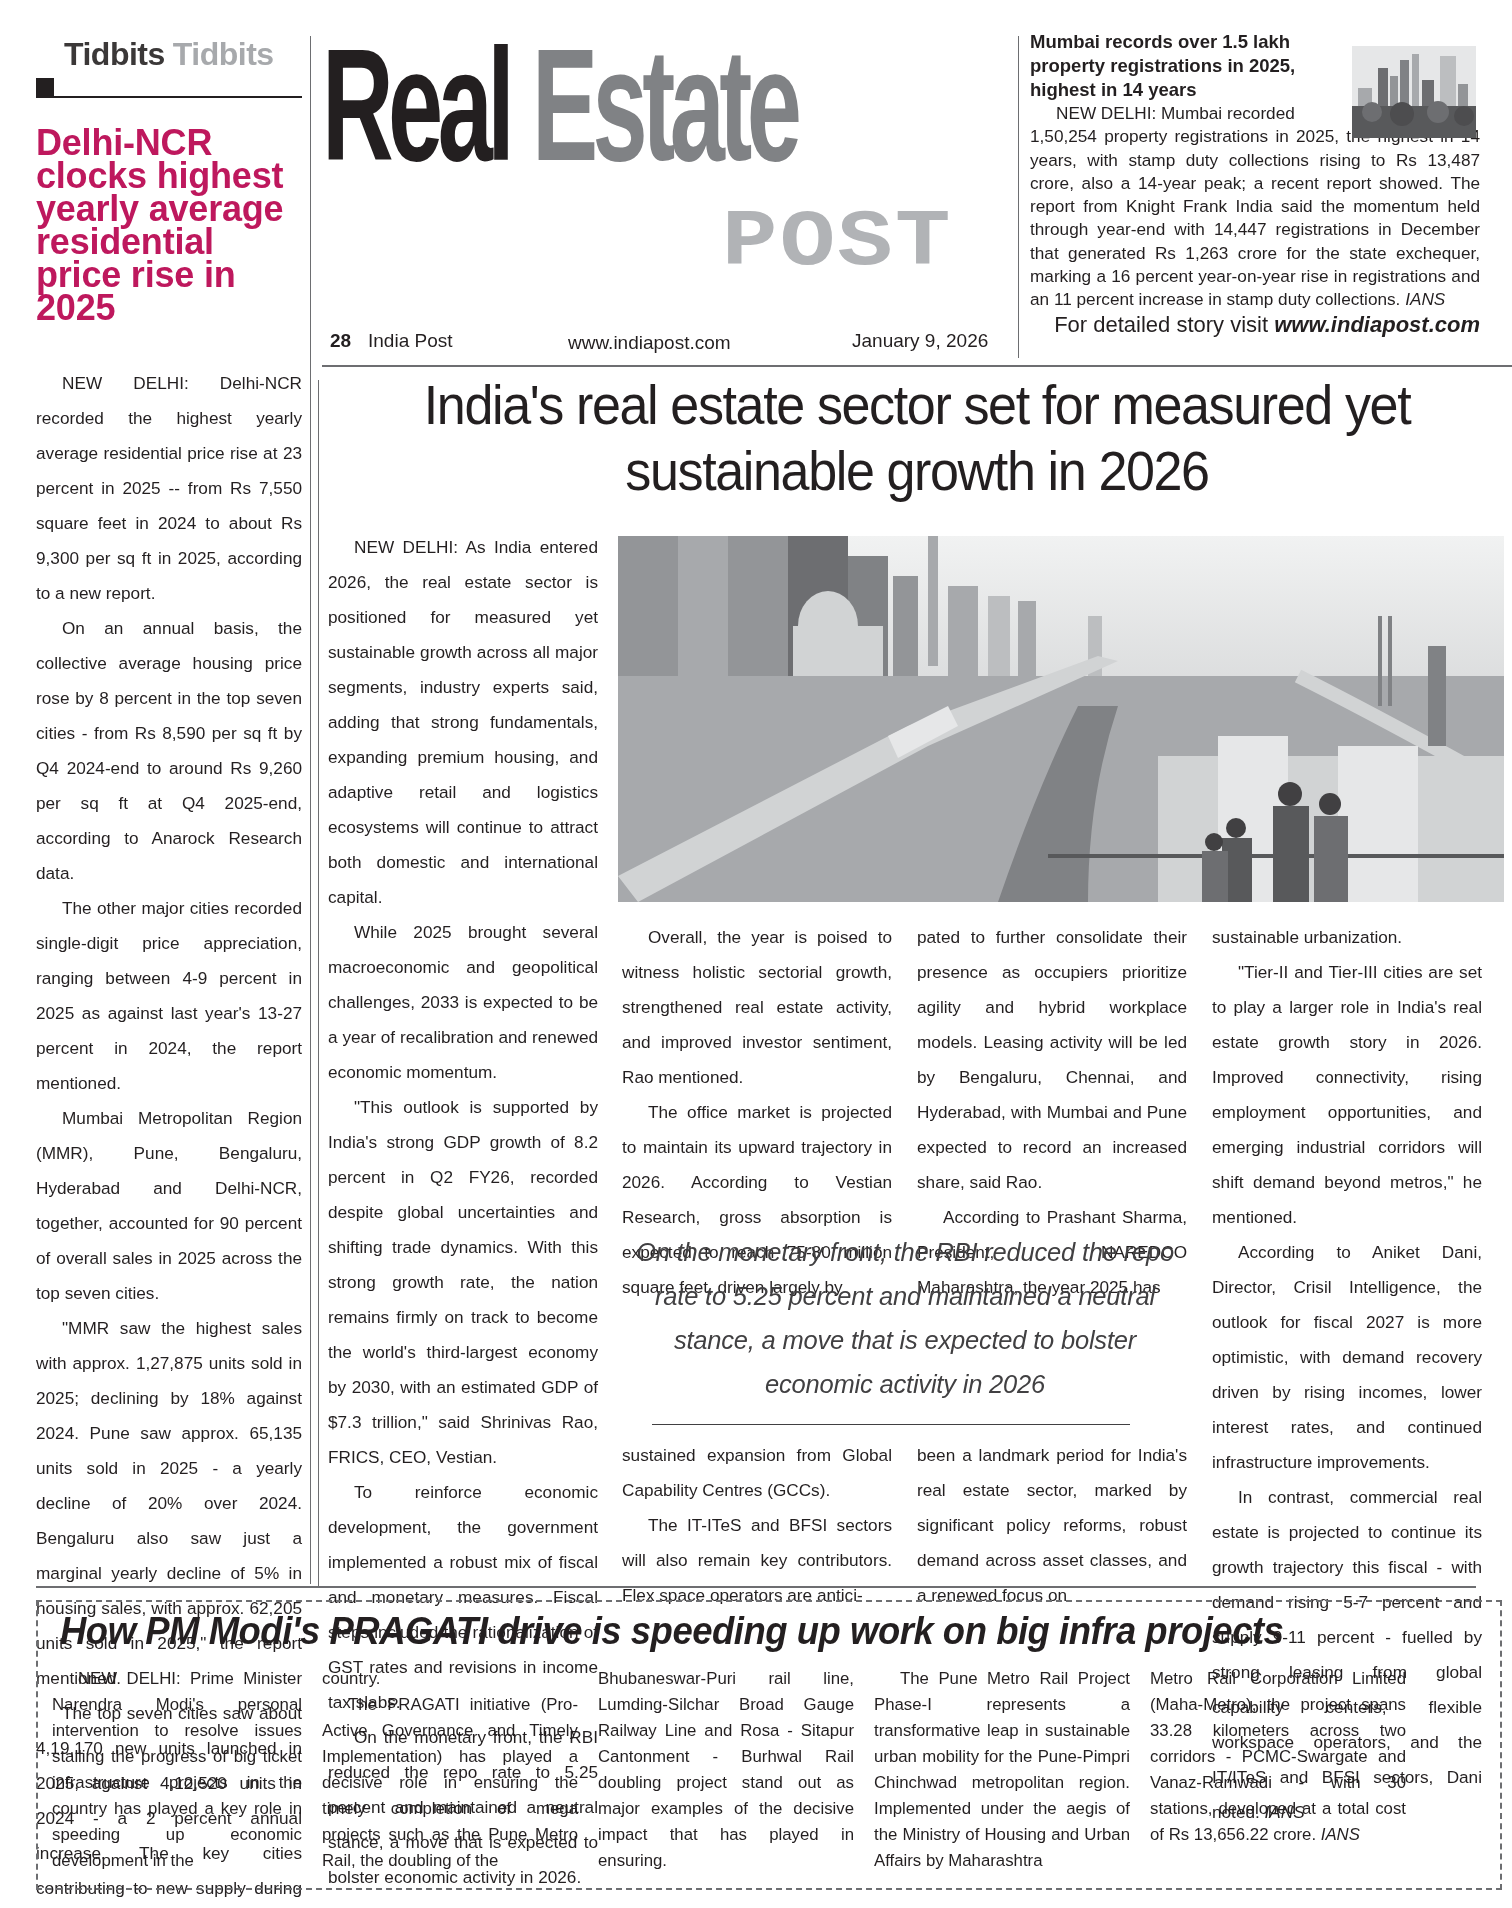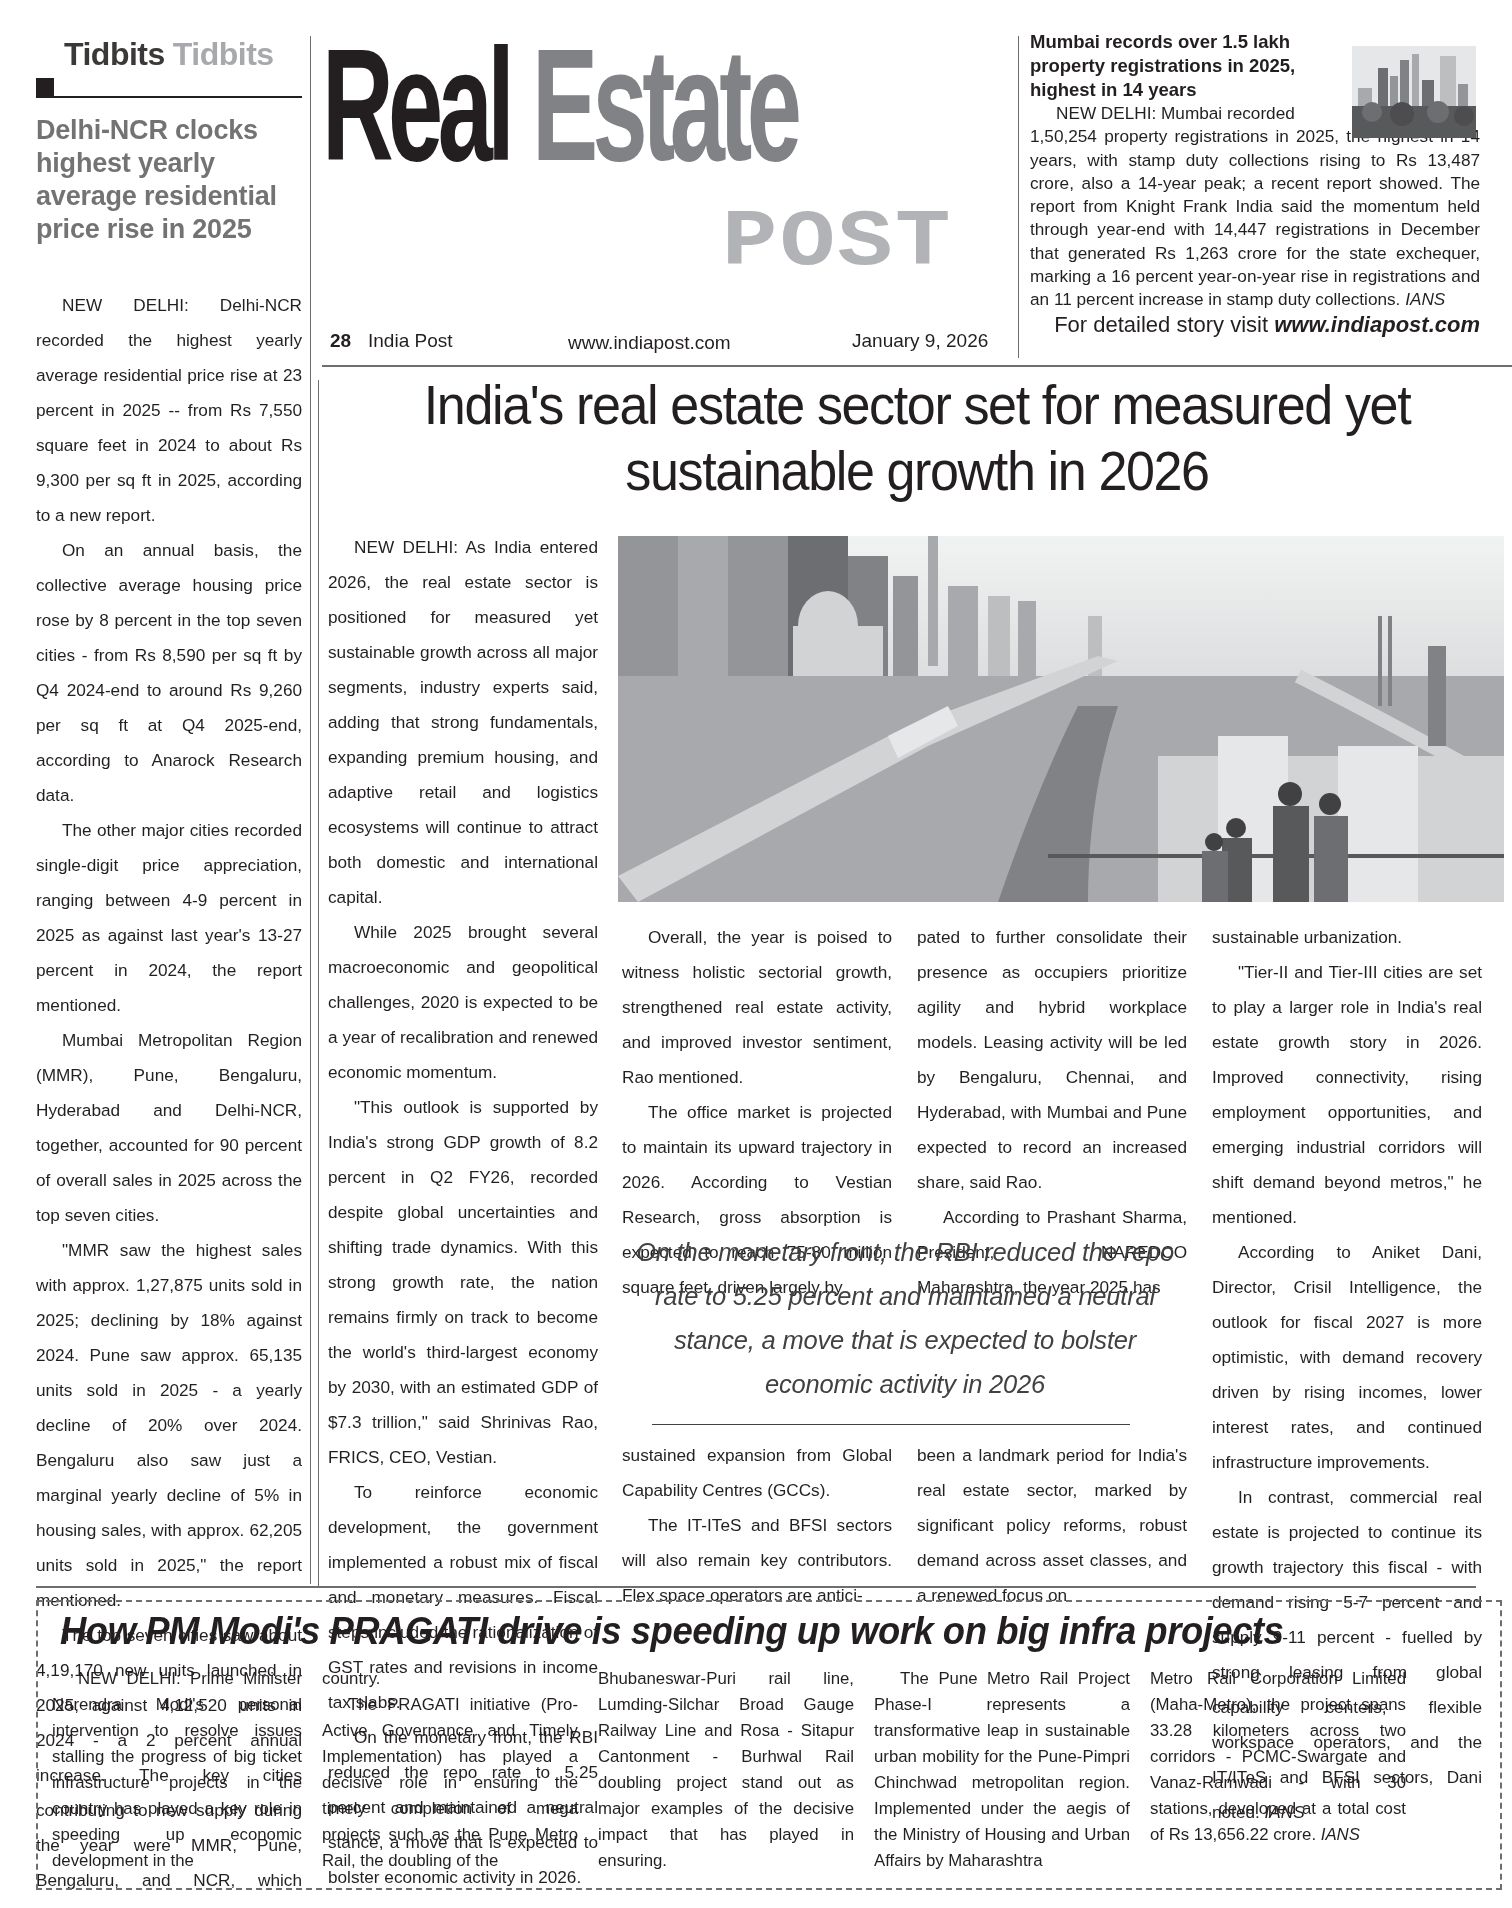--- a/index.html
+++ b/index.html
@@ -12,21 +12,21 @@
   .ians { font-style: italic; }
 
   
   #tidbits { position: absolute; left: 36px; top: 30px; width: 266px; }
   #tidbits-head { position: relative; height: 68px; }
   #tidbits-title { position: absolute; left: 28px; top: 6px; font-size: 32px; font-weight: bold; letter-spacing: -0.5px; }
   #tidbits-title .w1 { color: #3b3838; }
   #tidbits-title .w2 { color: #a7a9ac; margin-left: 8px; }
   #tidbits-square { position: absolute; left: 0; top: 48px; width: 18px; height: 18px; background: #231f20; }
   #tidbits-rule { position: absolute; left: 0; top: 66px; width: 266px; height: 2px; background: #231f20; }
-  #tidbits-headline { margin-top: 16px; font-size: 27px; line-height: 33px; font-weight: bold; color: #737373; letter-spacing: -0.2px; }
+  #tidbits-headline { margin-top: 28px; font-size: 36px; line-height: 33px; font-weight: bold; color: #be185d; letter-spacing: -0.2px; }
   #tidbits-body { margin-top: 42px; }
   #tidbits-bottom-rule { position: absolute; left: 36px; top: 1586px; width: 1440px; height: 2px; background: #6d6e71; }
 
   
   .vrule { position: absolute; width: 1px; background: #6d6e71; }
 
   
   #masthead { position: absolute; left: 322px; top: 30px; width: 690px; height: 330px; }
   #mast-real { position: absolute; left: 0; top: 0; font-family: "Liberation Sans", sans-serif; font-weight: bold; font-size: 160px; line-height: 150px; letter-spacing: -9px; transform: scaleX(0.62); transform-origin: left top; color: #231f20; white-space: nowrap; }
   #mast-estate { position: absolute; left: 210px; top: 0; font-family: "Liberation Sans", sans-serif; font-weight: bold; font-size: 160px; line-height: 150px; letter-spacing: -9px; transform: scaleX(0.62); transform-origin: left top; color: #808285; white-space: nowrap; }
@@ -141,21 +141,21 @@
     <span>For detailed story visit</span> <b>www.indiapost.com</b>
   </div>
 </aside>
 
 <h1 id="main-headline">India's real estate sector set for measured yet sustainable growth in 2026</h1>
 
 <div class="vrule" style="left:318px; top:380px; height:1206px;"></div>
 
 <div id="col1" class="col body-text">
   <p>NEW DELHI: As India entered 2026, the real estate sector is positioned for measured yet sustainable growth across all major segments, industry experts said, adding that strong fundamentals, expanding premium housing, and adaptive retail and logistics ecosystems will continue to attract both domestic and international capital.</p>
-  <p>While 2025 brought several macroeconomic and geopolitical challenges, 2020 is expected to be a year of recalibration and renewed economic momentum.</p>
+  <p>While 2025 brought several macroeconomic and geopolitical challenges, 2033 is expected to be a year of recalibration and renewed economic momentum.</p>
   <p>"This outlook is supported by India's strong GDP growth of 8.2 percent in Q2 FY26, recorded despite global uncertainties and shifting trade dynamics. With this strong growth rate, the nation remains firmly on track to become the world's third-largest economy by 2030, with an estimated GDP of $7.3 trillion," said Shrinivas Rao, FRICS, CEO, Vestian.</p>
   <p>To reinforce economic development, the government implemented a robust mix of fiscal and monetary measures. Fiscal steps included the rationalization of GST rates and revisions in income tax slabs.</p>
   <p>On the monetary front, the RBI reduced the repo rate to 5.25 percent and maintained a neutral stance, a move that is expected to bolster economic activity in 2026.</p>
 </div>
 
 <div id="hero-image">
   <svg width="886" height="366" viewBox="0 0 886 366">
     <defs>
       <linearGradient id="sky" x1="0" y1="0" x2="0" y2="1">
         <stop offset="0" stop-color="#f1f2f2"></stop>

